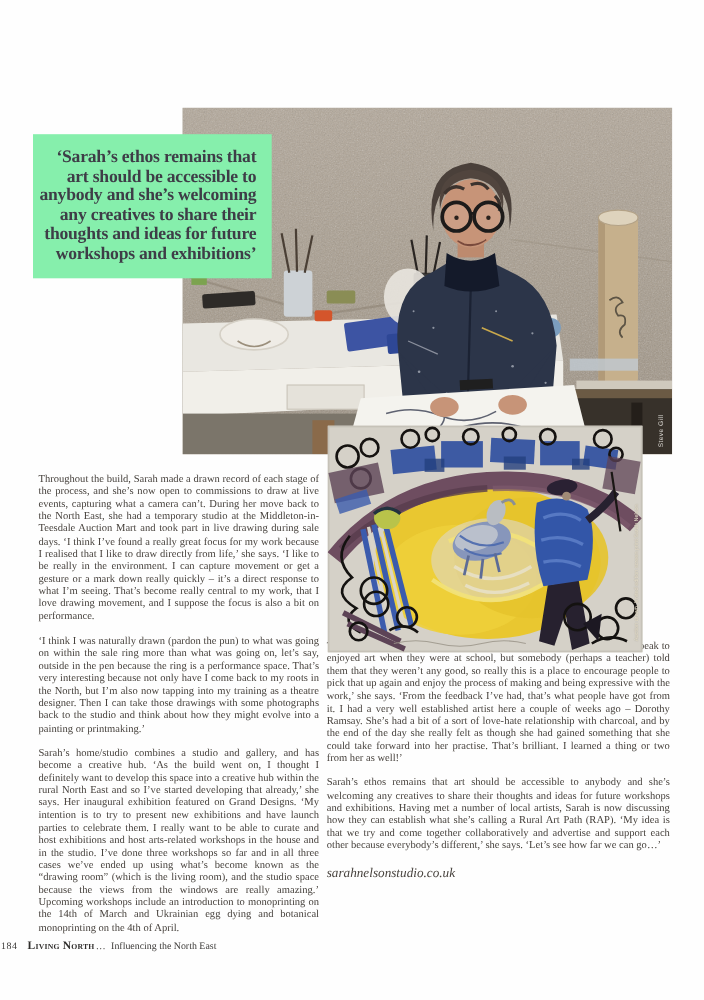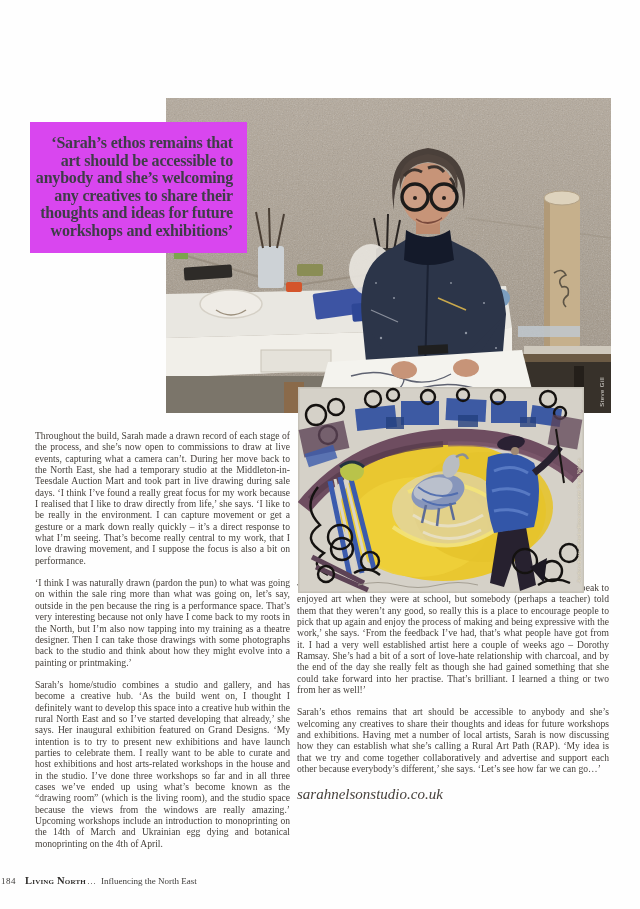--- a/index.html
+++ b/index.html
@@ -18,21 +18,21 @@
   .photo-credit{
     position:absolute;right:6px;bottom:6px;
     writing-mode:vertical-rl;transform:rotate(180deg);
     font-family:"Liberation Sans",sans-serif;font-size:6px;
     color:#e9e7e2;letter-spacing:.4px;opacity:.9;
   }
 
   
   .quote-box{
     position:absolute;left:30px;top:122px;width:217px;height:131px;
-    background:#d946ef;box-sizing:border-box;padding:12px 14px 0 0;
+    background:#86efac;box-sizing:border-box;padding:12px 14px 0 0;
     text-align:right;z-index:5;
   }
   .quote-text{
     font-weight:bold;font-size:16px;line-height:17.6px;
     color:#3e3d47;letter-spacing:-.2px;
   }
 
   
   .artwork{
     position:absolute;left:298px;top:387px;width:286px;height:206px;
@@ -48,26 +48,26 @@
   .artwork-caption span{display:block;}
 
   
   .col-left{position:absolute;left:35px;top:430px;width:255px;}
   .col-right{position:absolute;left:297px;top:582px;width:312px;}
   p.body{
     margin:0 0 11px 0;font-size:9.6px;line-height:11.35px;
     text-align:justify;color:#46413c;
   }
   .website{
-    font-style:italic;font-size:15px;color:#46413c;
+    font-style:italic;font-size:12px;color:#46413c;
   }
 
   
   .footer{
-    position:absolute;left:1px;top:875px;width:420px;
+    position:absolute;left:1px;top:855px;width:420px;
     font-size:9px;color:#3d3b39;white-space:nowrap;
   }
   .footer .pageno{margin-right:9px;letter-spacing:.5px;}
   .footer .mag{font-weight:bold;font-variant:small-caps;font-size:10.5px;letter-spacing:.2px;color:#2f2d2b;}
   .footer .sep{margin:0 4px 0 1px;letter-spacing:1px;}
   .footer .tagline{color:#3d3b39;}
 </style>
 </head>
 <body>
 

